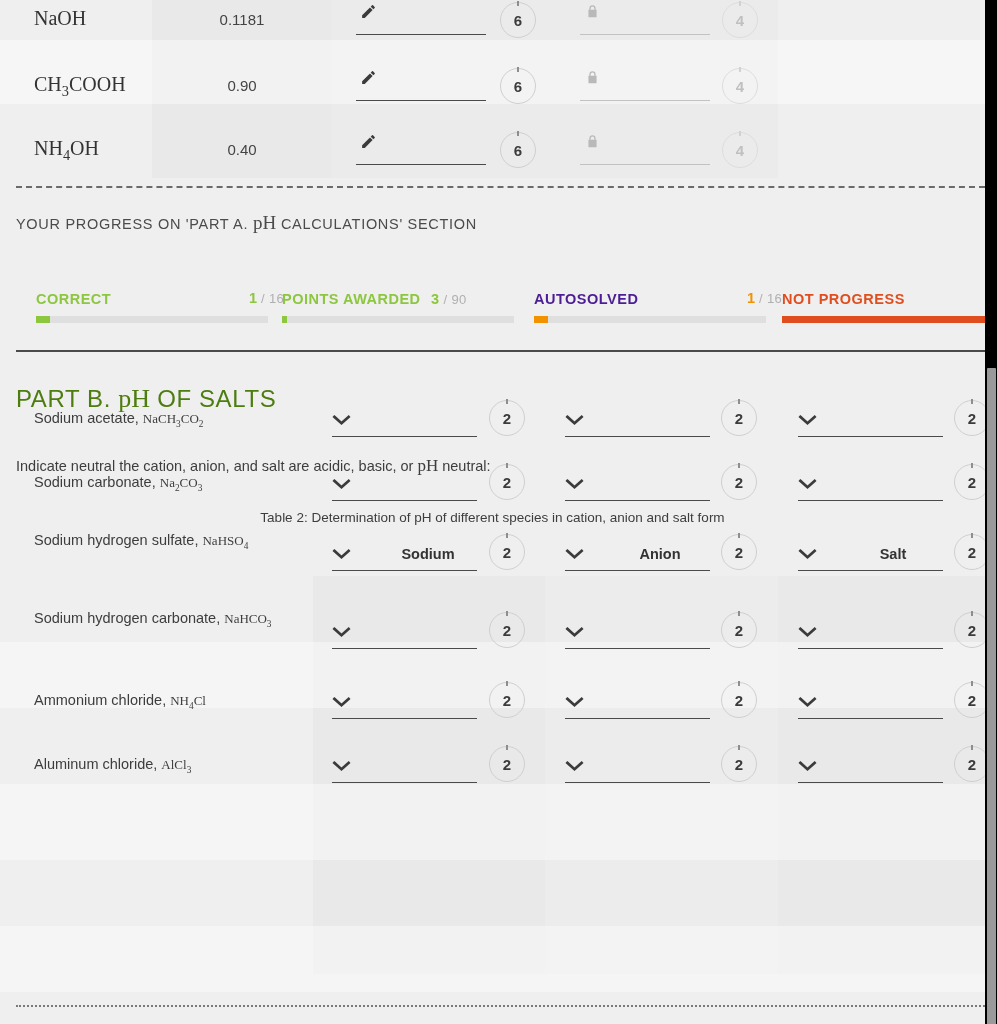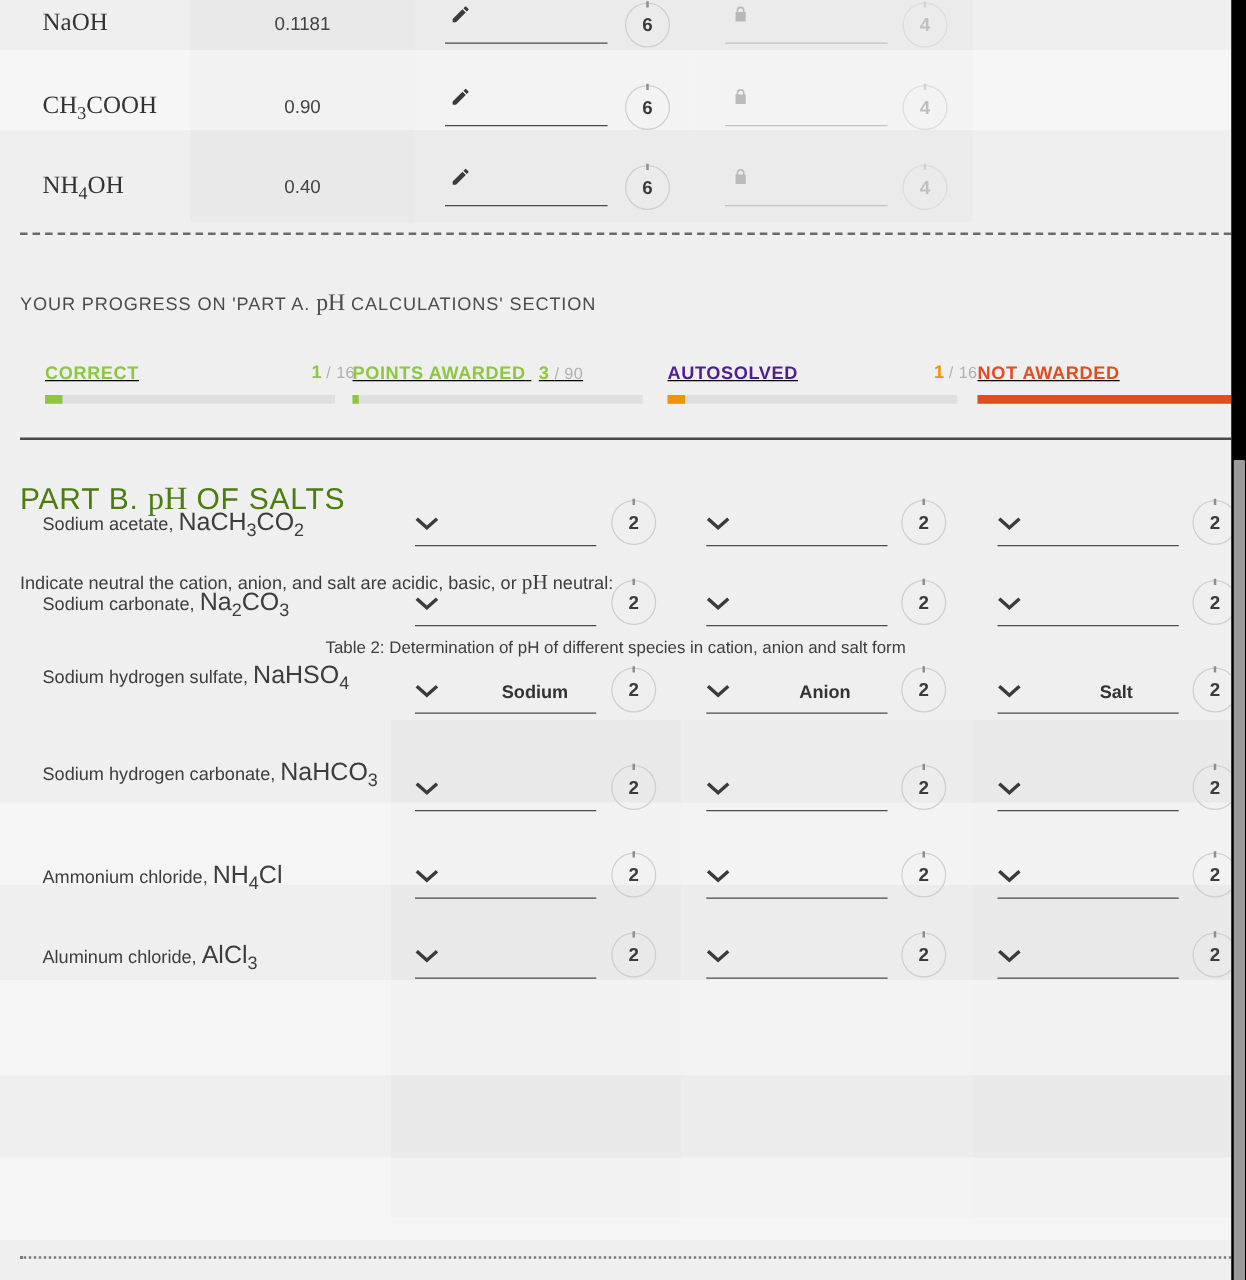--- a/index.html
+++ b/index.html
@@ -166,37 +166,36 @@
     width: 969px;
     height: 0;
     border-top: 2px solid #4a4a4a;
   }
 
   
   #progress-section { position: absolute; left: 0; top: 196px; width: 985px; }
 
   .progress-heading {
     position: absolute;
-    left: 16px; top: 36px;
+    left: 16px; top: 16px;
     font-size: 14.5px;
     letter-spacing: 0.7px;
     color: #4b4b4b;
     white-space: nowrap;
   }
   .progress-heading .ph-math {
     font-family: "Liberation Serif", serif;
     font-size: 19px;
     letter-spacing: 0;
   }
 
   .stat {
     position: absolute;
     top: 94px;
     width: 248px;
-    text-decoration: underline;
   }
   .stat-top {
     position: relative;
     height: 20px;
     white-space: nowrap;
   }
   .stat-label {
     font-size: 14.5px;
     font-weight: bold;
     letter-spacing: 0.5px;
@@ -302,22 +301,22 @@
 
   .t2-label {
     position: absolute;
     left: 34px;
     width: 270px;
     font-size: 14.5px;
     color: #3d3d3d;
     line-height: 23px;
   }
   .t2-label .ph-math {
-    font-family: Liberation Sans, sans-serif;
-    font-size: 20px;
+    font-family: Liberation Serif, serif;
+    font-size: 13px;
   }
   sub { font-size: 0.72em; }
 
   .chev {
     position: absolute;
     width: 19px; height: 12px;
     color: #3b3b3b;
   }
 
   
@@ -407,21 +406,21 @@
               <div class="bar-fill" style="width:2%;background:#8dc63f"></div>  
             </div>
           </div>
           <div class="stat" style="left:534px">  
             <div class="stat-top">    <span class="stat-label" style="color:#4c1d95">AUTOSOLVED</span>  <span class="stat-num" style="color:#f39200"><span>1</span><span class="stat-den"> / <span>16</span></span></span>  </div>  
             <div class="bar-track">    
               <div class="bar-fill" style="width:6%;background:#f39200"></div>  
             </div>
           </div>
           <div class="stat" style="left:782px">  
-            <div class="stat-top">    <span class="stat-label" style="color:#e04e1f">NOT AWARDED</span>    </div>  
+            <div class="stat-top">    <span class="stat-label" style="color:#e04e1f">NOT PROGRESS</span>    </div>  
             <div class="bar-track">    
               <div class="bar-fill" style="width:88%;background:#e04e1f"></div>  
             </div>
           </div>
         </div>
     </div>
 
     <div class="sep-solid" style="top:350px"></div>
 
     <div id="partb">

